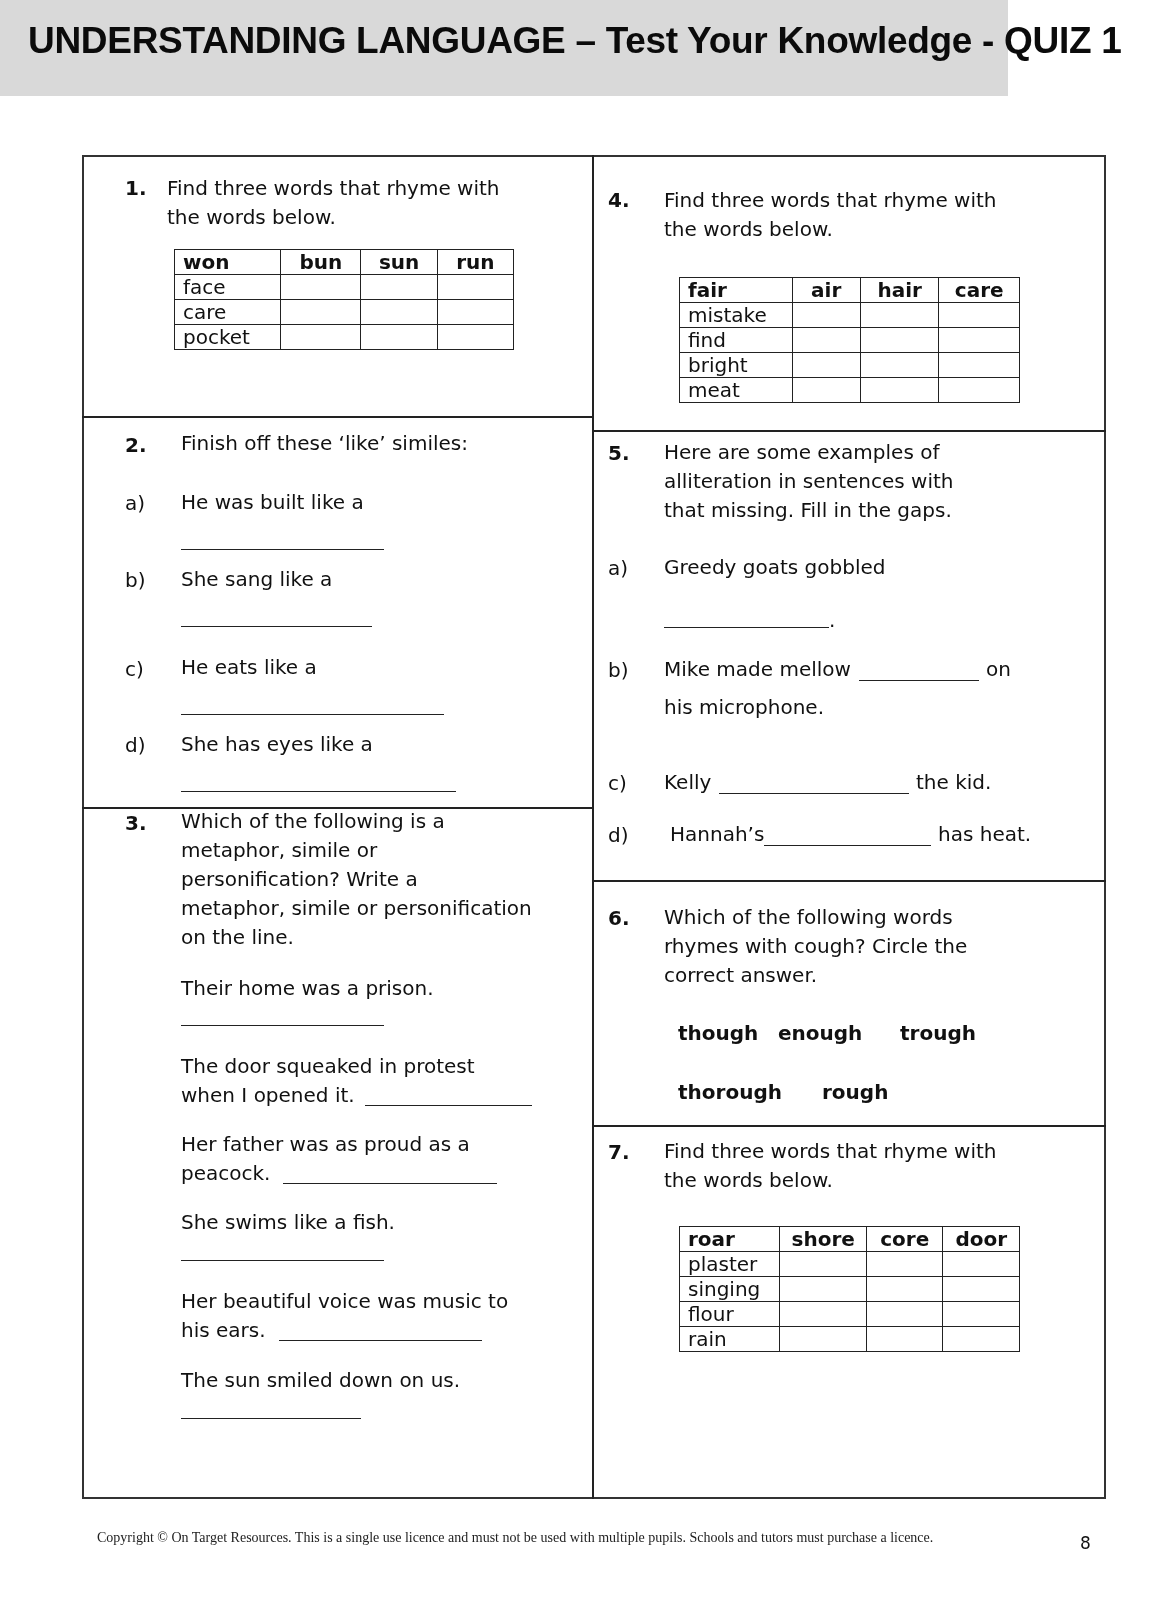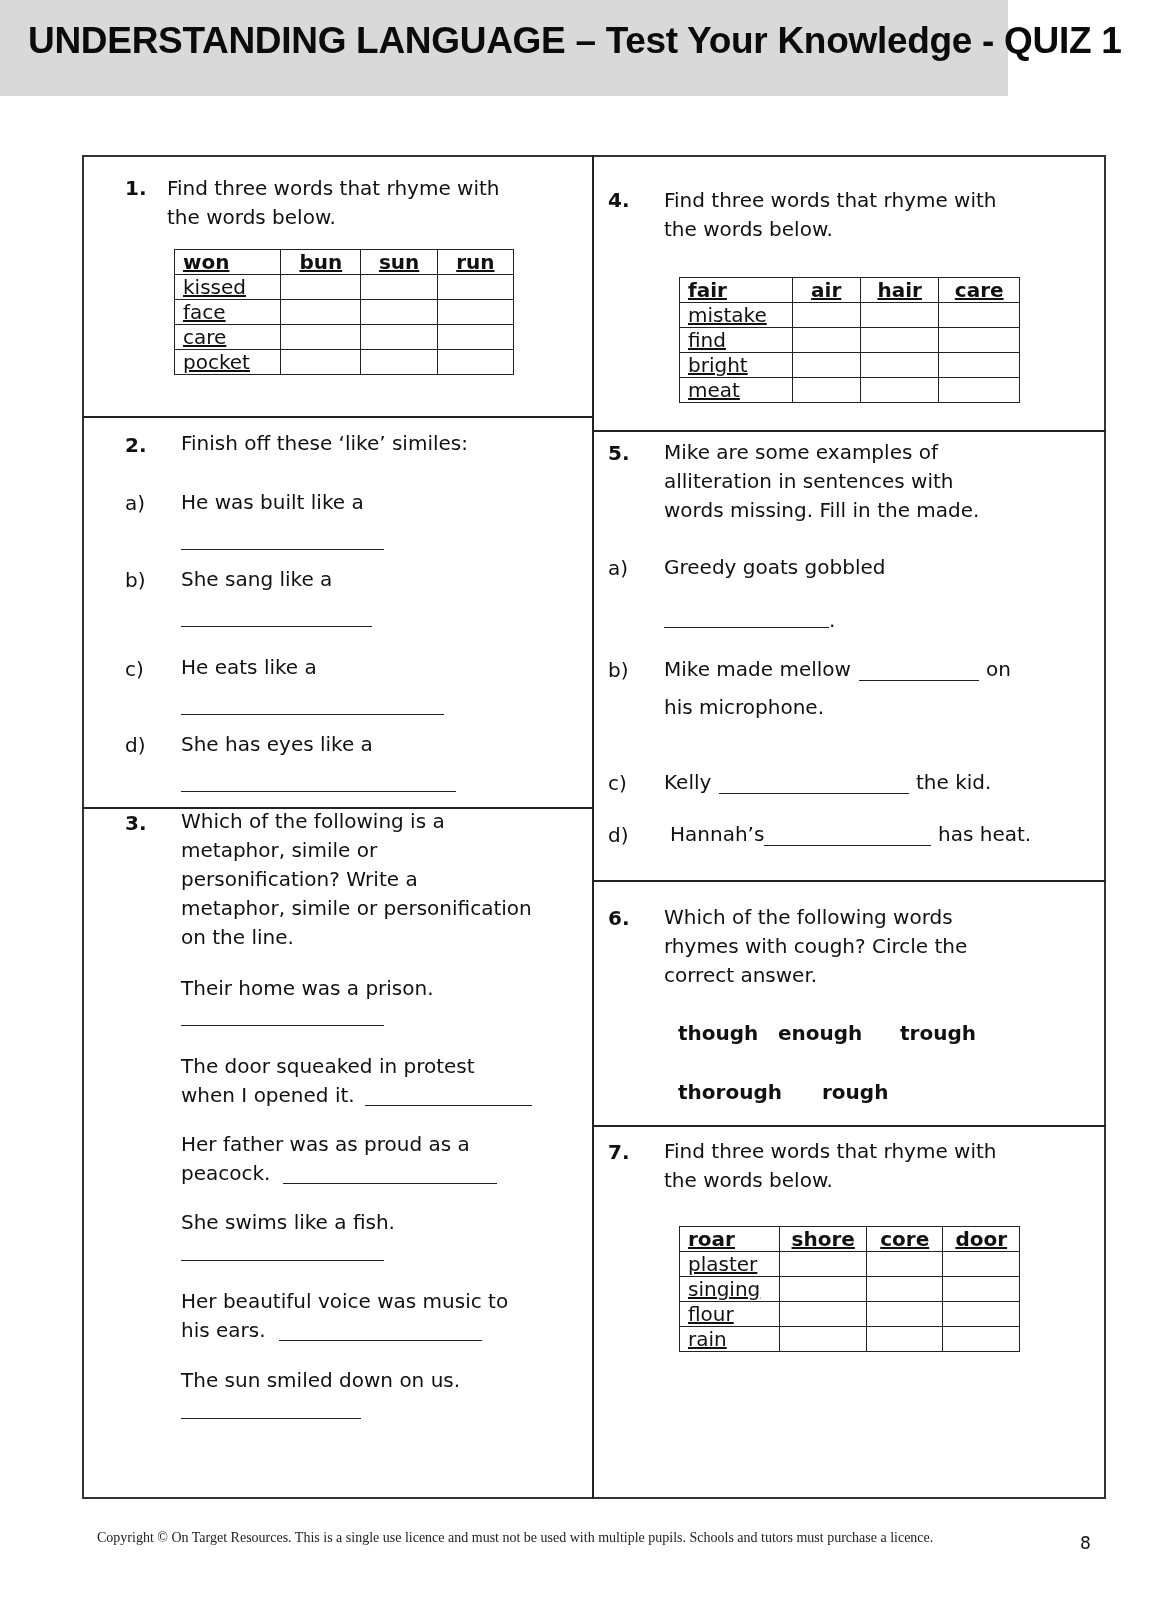--- a/index.html
+++ b/index.html
@@ -9,21 +9,21 @@
   .header h1 { position:absolute; left:28px; top:20px; margin:0; font-family:"Liberation Sans", sans-serif;
                font-weight:bold; font-size:37px; letter-spacing:-0.3px; color:#0b0b0b; white-space:nowrap; }
   .frame { position:absolute; left:82px; top:155px; width:1024px; height:1344px;
            border:2px solid #333; box-sizing:border-box; }
   .vdiv { position:absolute; left:592px; top:155px; width:2px; height:1344px; background:#222; }
   .hdiv { position:absolute; height:2px; background:#222; }
   .num { position:absolute; font-weight:bold; font-size:20px; }
   .lbl { position:absolute; font-size:20px; }
   .txt { position:absolute; font-size:20px; line-height:29px; white-space:nowrap; }
   .blank { position:absolute; height:0; border-bottom:1.5px solid #222; }
-  table.rt { position:absolute; border-collapse:collapse; font-size:20px;text-decoration:underline; }
+  table.rt { position:absolute; border-collapse:collapse; font-size:20px; }
   table.rt td { border:1.5px solid #222; height:24px; padding:0 8px; line-height:24px; }
   table.rt tr.h td { font-weight:bold; text-align:center; }
   table.rt tr.h td:first-child { text-align:left; }
   .opt { position:absolute; font-weight:bold; font-size:20px; }
   .footer { position:absolute; left:97px; top:1530px; font-family:"Liberation Serif", serif; font-size:14px; color:#222; white-space:nowrap; }
   .pageno { position:absolute; left:1080px; top:1533px; font-size:17px; color:#111; }
 </style>
 </head>
 <body>
 
@@ -45,26 +45,20 @@
   <div class="txt" style="left:167px; top:203px;">the words below.</div>
   <table class="rt" style="left:174px; top:249px; width:340px;">
     <tbody>
         <tr class="h">
       <td style="width:90px;">won</td>
       <td style="width:64px;">bun</td>
       <td style="width:60px;">sun</td>
       <td style="width:60px;">run</td>
     </tr>
     <tr>
-          <td>kissed</td>
-          <td></td>
-          <td></td>
-          <td></td>
-        </tr>
-    <tr>
           <td>face</td>
           <td></td>
           <td></td>
           <td></td>
         </tr>
     <tr>
           <td>care</td>
           <td></td>
           <td></td>
           <td></td>
@@ -165,23 +159,23 @@
           <td></td>
           <td></td>
           <td></td>
         </tr>
   </tbody>
     </table>
 </section>
 
 <section>
   <span class="num" style="left:608px; top:441px;">5.</span>
-  <div class="txt" style="left:664px; top:438px;">Mike are some examples of</div>
+  <div class="txt" style="left:664px; top:438px;">Here are some examples of</div>
   <div class="txt" style="left:664px; top:467px;">alliteration in sentences with</div>
-  <div class="txt" style="left:664px; top:496px;">words missing. Fill in the made.</div>
+  <div class="txt" style="left:664px; top:496px;">that missing. Fill in the gaps.</div>
 
   <span class="lbl" style="left:608px; top:556px;">a)</span>
   <div class="txt" style="left:664px; top:553px;">Greedy goats gobbled</div>
   <div class="blank" style="left:664px; top:627px; width:165px;"></div>
   <div class="txt" style="left:829px; top:606px;">.</div>
 
   <span class="lbl" style="left:608px; top:658px;">b)</span>
   <div class="txt" style="left:664px; top:655px;">Mike made mellow</div>
   <div class="blank" style="left:859px; top:680px; width:120px;"></div>
   <div class="txt" style="left:986px; top:655px;">on</div>

